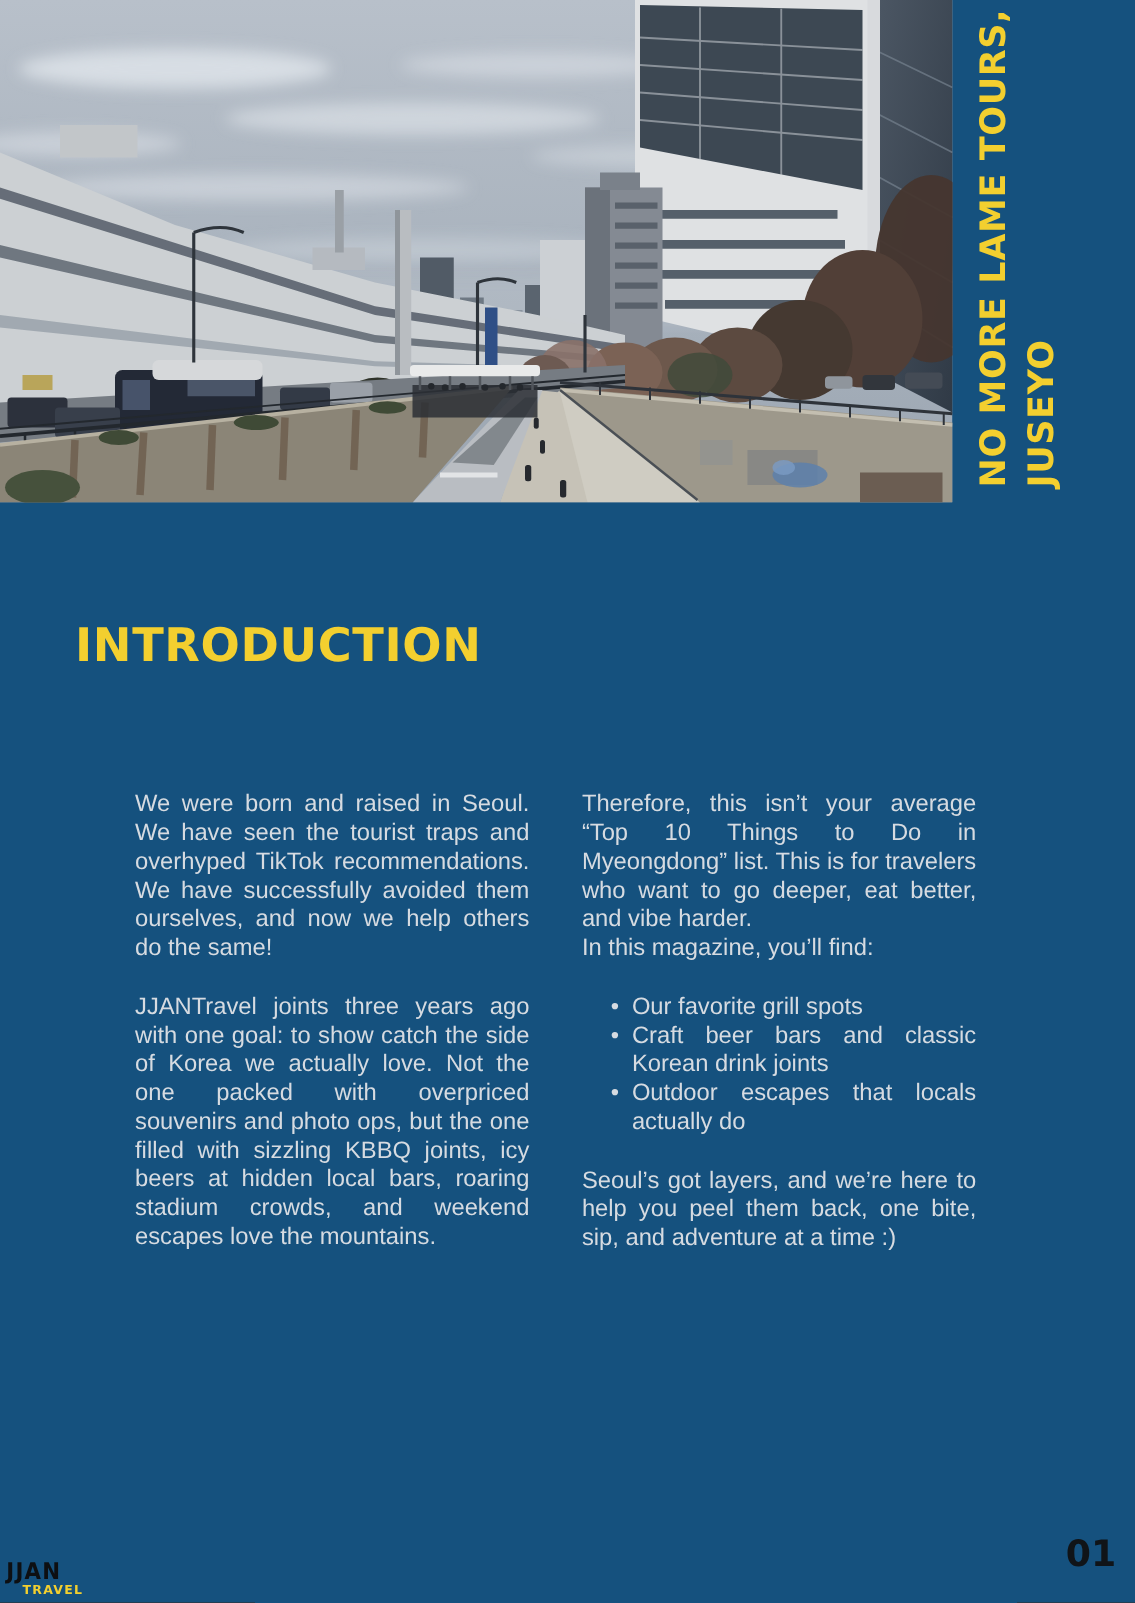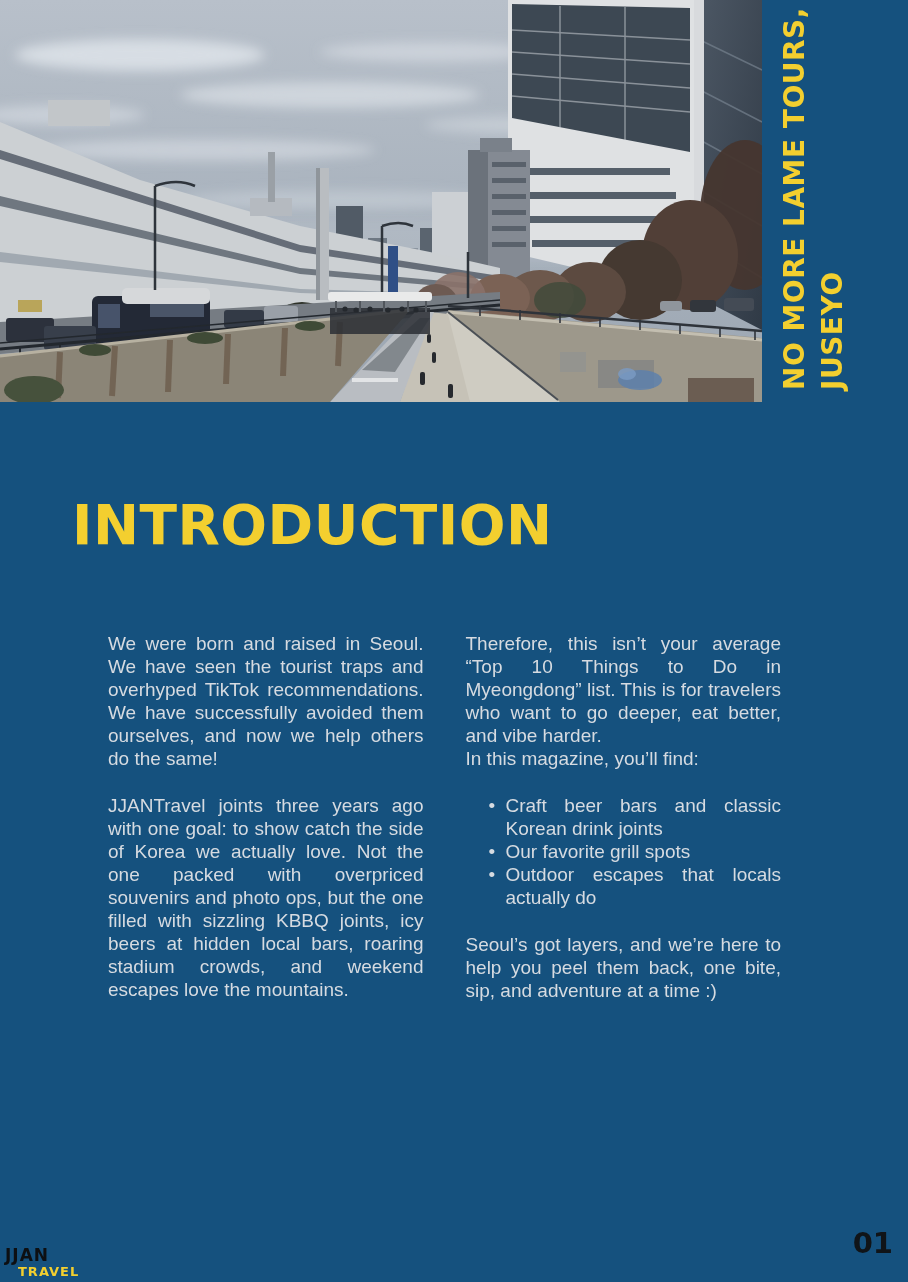--- a/index.html
+++ b/index.html
@@ -27,25 +27,25 @@
     color:var(--yellow);
     font-family:"DejaVu Sans", sans-serif;
     font-weight:800;
     font-size:28px;
     line-height:1.36;
     letter-spacing:.5px;
     white-space:nowrap;
   }
   .page-title{
     position:absolute;
-    left:72px;top:498px;
+    left:60px;top:498px;
     color:var(--yellow);
     font-family:"DejaVu Sans", sans-serif;
     font-weight:800;
-    font-size:55px;
+    font-size:37px;
     letter-spacing:.5px;
     line-height:1;
   }
   .columns{
     position:absolute;
     left:108px;top:632px;
     width:673px;
     display:flex;gap:42px;
     color:var(--body-text);
     font-size:19px;line-height:23px;
@@ -78,21 +78,21 @@
     font-family:"DejaVu Sans", sans-serif;
     font-weight:800;
     font-size:17px;
     color:#0d0f12;
     letter-spacing:1px;
     transform:scaleY(1.08);
   }
   .logo-sub{
     font-family:"DejaVu Sans", sans-serif;
     font-weight:800;
-    font-size:13px;
+    font-size:10px;
     color:var(--yellow);
     letter-spacing:1px;
     padding-left:13px;
     margin-top:1px;
   }
   .page-number{
     position:absolute;
     right:15px;bottom:24px;
     font-family:"DejaVu Sans", sans-serif;
     font-weight:800;
@@ -338,22 +338,22 @@
 
   <div class="columns">
     <div class="col">
       <p>We were born and raised in Seoul. We have seen the tourist traps and overhyped TikTok recommendations. We have successfully avoided them ourselves, and now we help others do the same!</p>
       <p class="para-gap"><span>JJANTravel joints three years ago with one goal: </span><strong>to show catch the side of Korea we actually love</strong><span>. Not the one packed with overpriced souvenirs and photo ops, but the one filled with sizzling KBBQ joints, icy beers at hidden local bars, roaring stadium crowds, and weekend escapes love the mountains.</span></p>
     </div>
     <div class="col">
       <p><span>Therefore, this isn’t your average “Top 10 Things to Do in Myeongdong” list. </span><strong>This is for travelers who want to go deeper, eat better, and vibe harder.</strong></p>
       <p class="find-line">In this magazine, you’ll find:</p>
       <ul class="bullets">
+        <li>Our favorite grill spots</li>
         <li>Craft beer bars and classic Korean drink joints</li>
-        <li>Our favorite grill spots</li>
         <li>Outdoor escapes that locals actually do</li>
       </ul>
       <p class="para-gap">Seoul’s got layers, and we’re here to help you peel them back, one bite, sip, and adventure at a time :)</p>
     </div>
   </div>
 
   <div class="logo">
     <div class="logo-main">JJAN</div>
     <div class="logo-sub">TRAVEL</div>
   </div>

